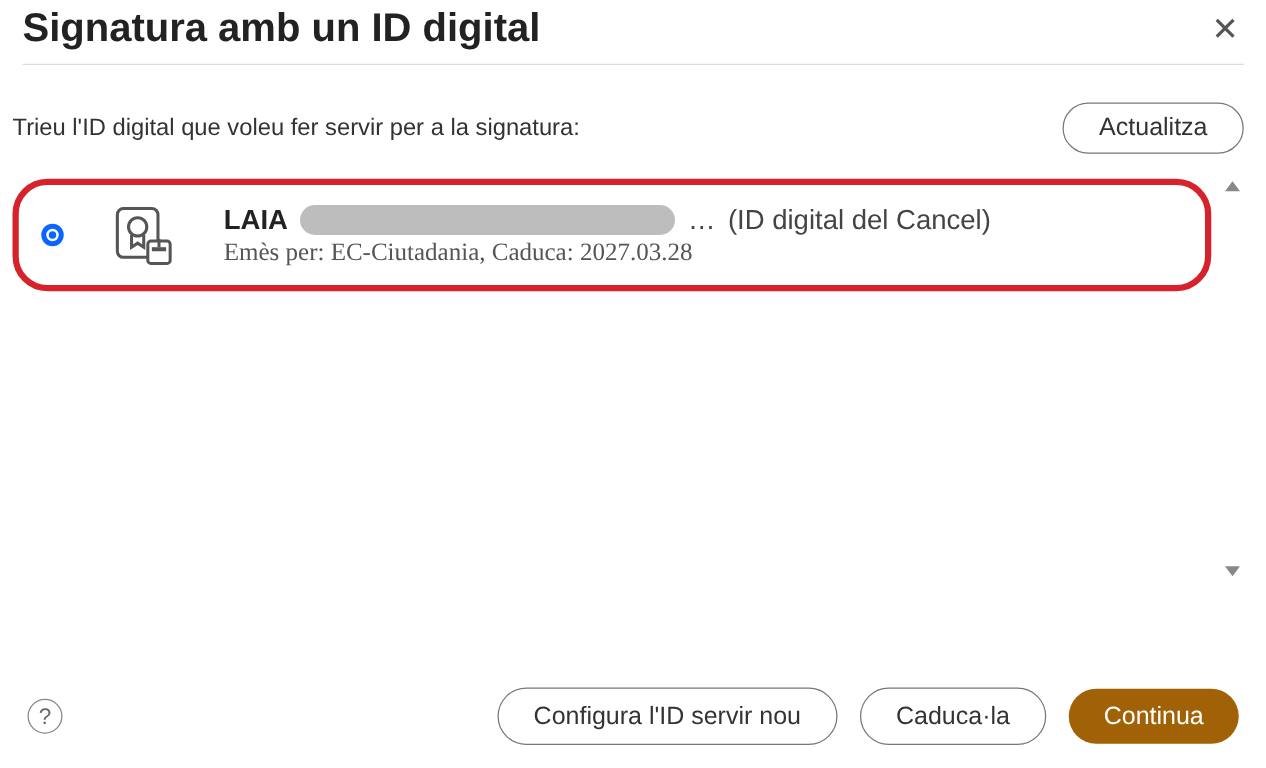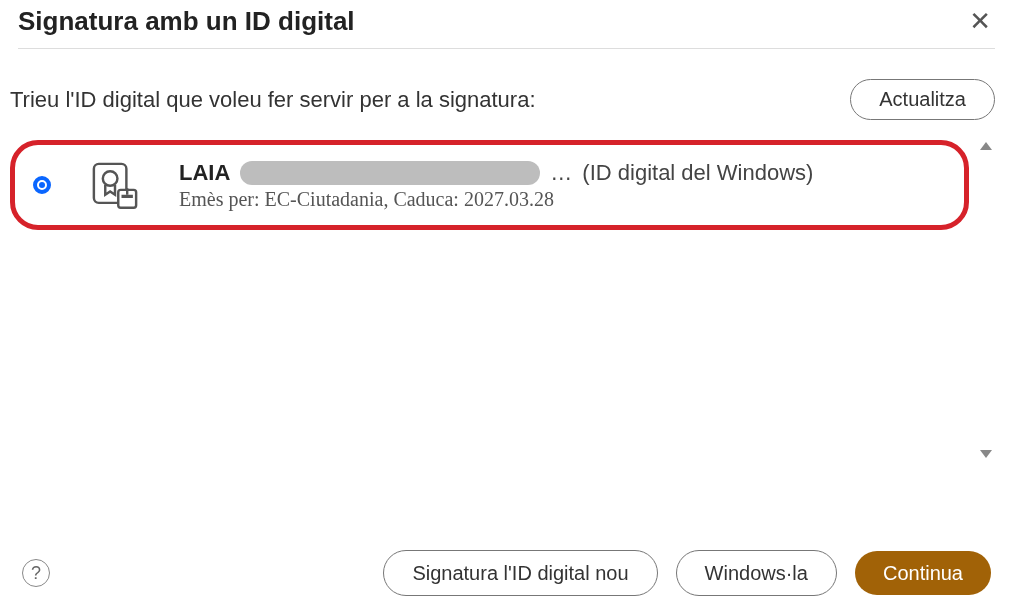--- a/index.html
+++ b/index.html
@@ -20,21 +20,21 @@
     display: flex;
     flex-direction: column;
   }
   .header {
     display: flex;
     align-items: center;
     justify-content: space-between;
     padding: 4px 18px 10px 18px;
   }
   .title {
-    font-size: 26px;
+    font-size: 32px;
     font-weight: 600;
     color: #222;
   }
   .close-btn {
     font-size: 26px;
     color: #555;
     cursor: pointer;
     line-height: 1;
     padding: 4px;
   }
@@ -43,21 +43,21 @@
     background: #ddd;
     margin: 0 18px;
   }
   .sub-row {
     display: flex;
     align-items: center;
     justify-content: space-between;
     padding: 30px 18px 6px 10px;
   }
   .subtitle {
-    font-size: 22px;
+    font-size: 19px;
     color: #333;
   }
   .refresh-btn {
     border: 1.5px solid #777;
     background: #fff;
     border-radius: 24px;
     padding: 8px 28px;
     font-size: 20px;
     color: #333;
     cursor: pointer;
@@ -221,33 +221,33 @@
         <path d="M20 32 L20 44 L26 40 L32 44 L32 32" fill="none" stroke="currentColor" stroke-width="3"></path>
         <rect x="36" y="38" width="22" height="22" rx="3" fill="#fff" stroke="currentColor" stroke-width="3"></rect>
         <rect x="40" y="44" width="14" height="4" fill="currentColor"></rect>
         <path d="M47 36 L47 44" stroke="currentColor" stroke-width="3"></path>
       </svg>
       <div class="cert-text">
         <div class="line1">
           <span class="cert-name">LAIA</span>
           <span class="redact"></span>
           <span>…</span>
-          <span>(ID digital del Windows)</span>
+          <span>(ID digital del Cancel)</span>
         </div>
         <div class="line2">Emès per: EC-Ciutadania, Caduca: 2027.03.28</div>
       </div>
     </div>
 
     <div class="scroll-track">
       <div class="scroll-arrow up"></div>
       <div class="scroll-arrow down"></div>
     </div>
   </div>
 
   <div class="footer">
     <div class="help-icon">?</div>
     <div class="spacer"></div>
-    <button class="btn btn-outline">Signatura l'ID digital nou</button>
-    <button class="btn btn-outline">Windows·la</button>
+    <button class="btn btn-outline">Configura l'ID servir nou</button>
+    <button class="btn btn-outline">Caduca·la</button>
     <button class="btn btn-primary">Continua</button>
   </div>
 
 </div>
 
 </body></html>

